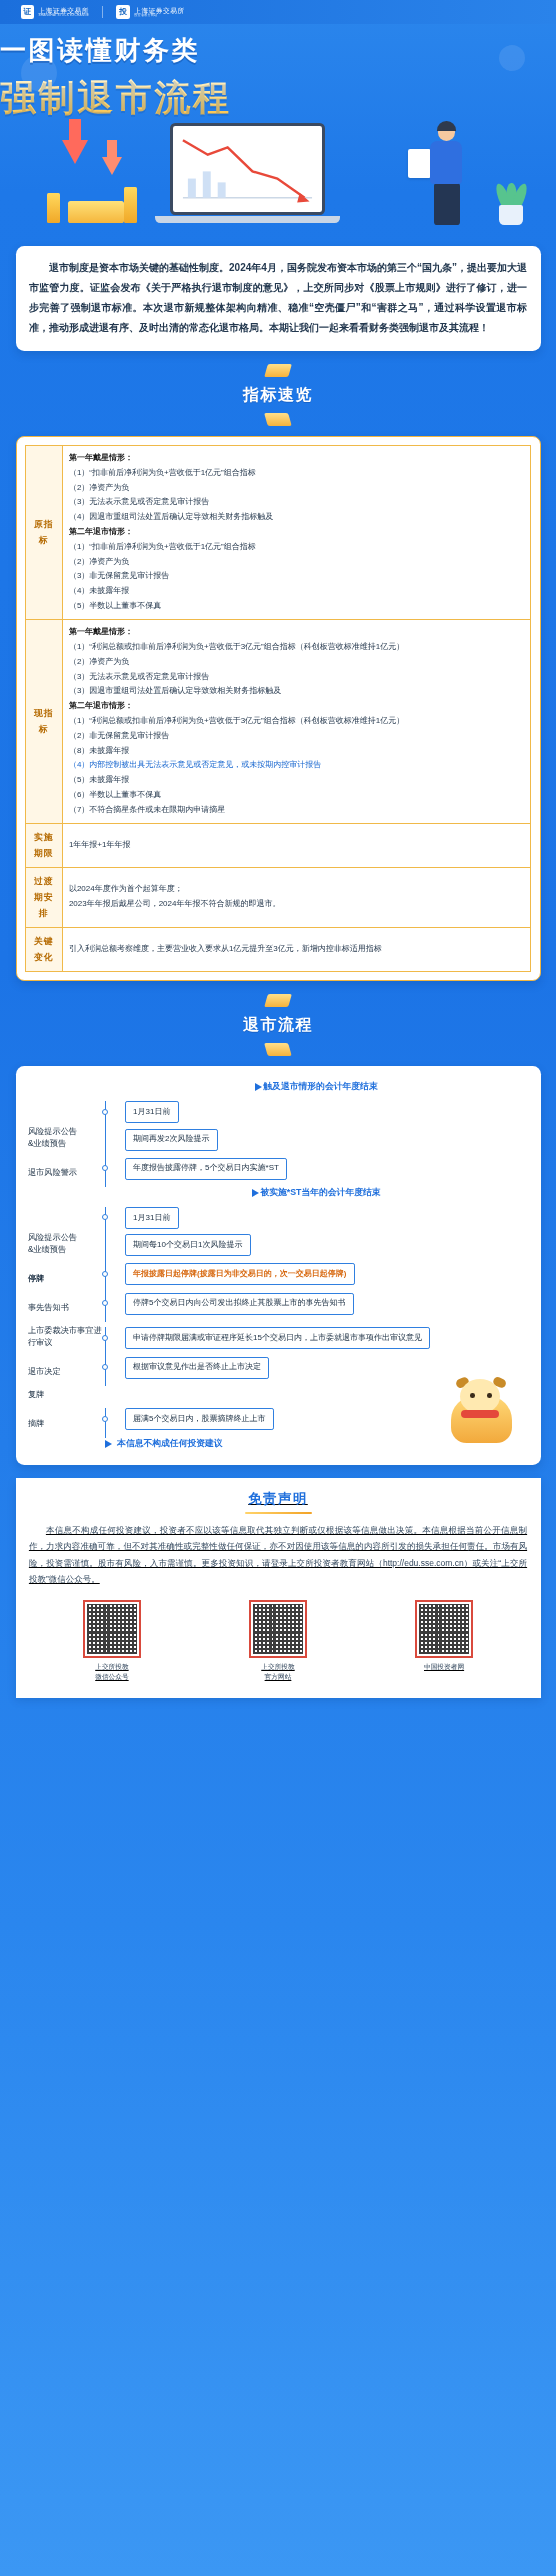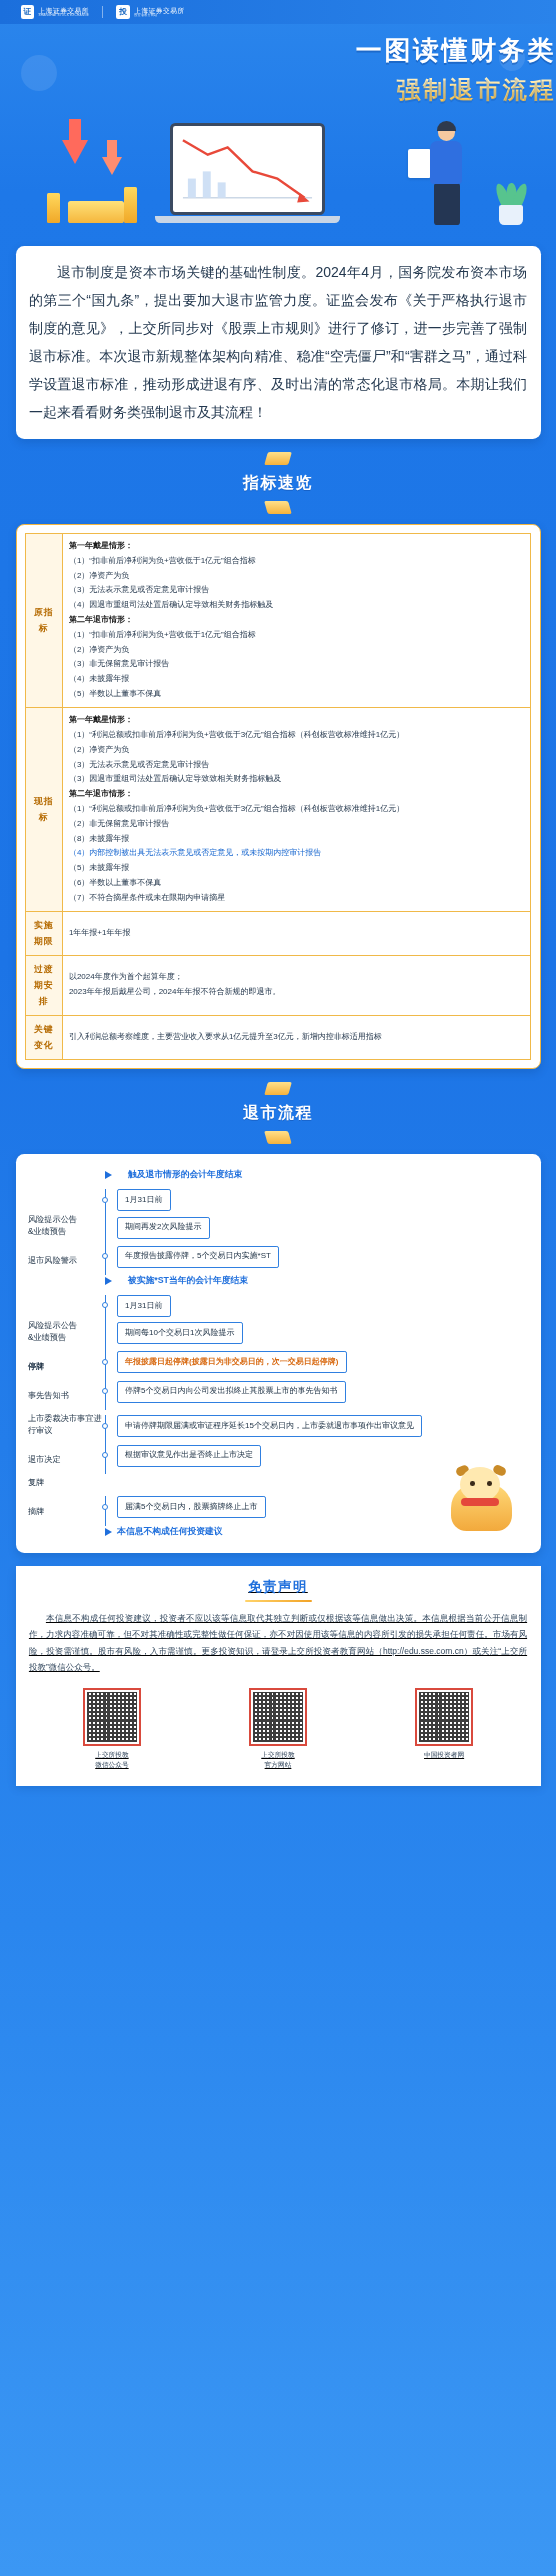--- a/index.html
+++ b/index.html
@@ -38,34 +38,34 @@
   .logo-cn { color: #ffffff; font-size: 6.7px; letter-spacing: 0.5px; }
   .logo-en { color: #cfe4fb; font-size: 3.1px; letter-spacing: 0.2px; }
   .logo-sep { width: 0.5px; height: 12.4px; background: rgba(255,255,255,.45); }
 
   .hero {
     position: relative;
     padding-top: 9.3px;
     height: 222px;
   }
   .hero-title {
-    text-align: right;
+    text-align: left;
     position: relative;
     z-index: 4;
   }
   .hero-title .l1 {
     font-size: 26px;
     font-weight: bold;
     color: #ffffff;
     letter-spacing: 2.6px;
     text-shadow: 0 1.5px 0 rgba(10,60,140,.35);
   }
   .hero-title .l2 {
     margin-top: 6.2px;
-    font-size: 24px;
+    font-size: 36px;
     font-weight: bold;
     letter-spacing: 2.6px;
     color: #ffe9a8;
     background: linear-gradient(180deg,#fff8dd 0%, #ffd977 55%, #f7b93c 100%);
     -webkit-background-clip: text;
     background-clip: text;
     color: transparent;
     text-shadow: 0 1.5px 0 rgba(10,60,140,.18);
   }
   .hero-art {
@@ -139,25 +139,26 @@
 
   
   .card {
     margin: 0 15.5px 13.4px 15.5px;
     background: #ffffff;
     border-radius: 8.2px;
     box-shadow: 0 3.1px 8.2px rgba(8,48,110,.18);
     padding: 12.4px 13.4px;
   }
   .intro-text {
-    font-size: 14px;
+    font-size: 10px;
     line-height: 2.0;
     color: #23384f;
     text-align: justify;
     text-indent: 2em;
+    font-weight: bold;
   }
 
   
   .sec-title-wrap {
     display: flex; align-items: center; justify-content: center;
     gap: 7.2px;
     margin: 8.2px 0 9.3px;
     flex-direction: column;
   }
   .sec-title {
@@ -210,22 +211,23 @@
   
   .flow-card {
     margin: 0 15.5px 13.4px 15.5px;
     background: #ffffff;
     border-radius: 8.2px;
     box-shadow: 0 3.1px 8.2px rgba(8,48,110,.18);
     padding: 13.4px 12.4px 15.5px;
     position: relative;
   }
   .flow-phase {
-    display: flex; align-items: center; gap: 16px;
+    display: flex; align-items: center; gap: 1px;
     margin: 2.1px 0 8.2px 77px;
+    justify-content: center;
   }
   .flow-phase .tri {
     width: 0; height: 0;
     border-top: 4.6px solid transparent;
     border-bottom: 4.6px solid transparent;
     border-left: 7.2px solid #1f6fdc;
   }
   .flow-phase .ph-text {
     font-size: 8.8px; font-weight: bold; color: #1f6fdc;
   }
@@ -238,21 +240,21 @@
   .flow-left {
     width: 77px;
     flex: 0 0 77px;
     font-size: 8.2px;
     color: #223548;
     line-height: 1.5;
     padding-top: 3.1px;
     text-align: left;
   }
   .flow-left.bold { font-weight: bold; }
-  .flow-right { flex: 1; position: relative; padding-left: 12px; }
+  .flow-right { flex: 1; position: relative; padding-left: 20px; }
   .flow-right::before {
     content: "";
     position: absolute; left: 0; top: 0; bottom: -7.2px;
     width: 1px; background: #2f7fe0;
   }
   .box {
     display: inline-block;
     border: 0.8px solid #2f7fe0;
     border-radius: 2.1px;
     padding: 3.6px 7.2px;

